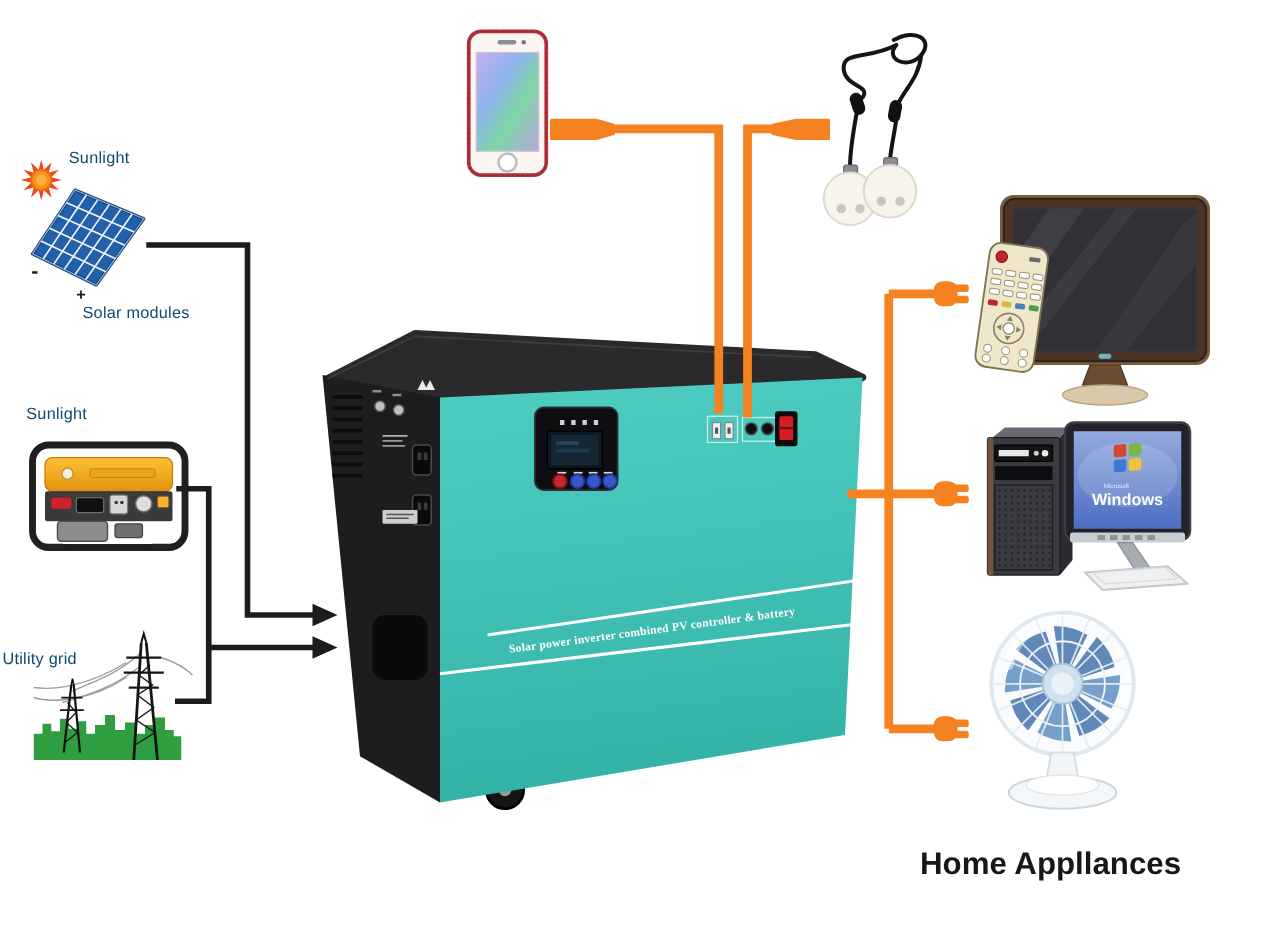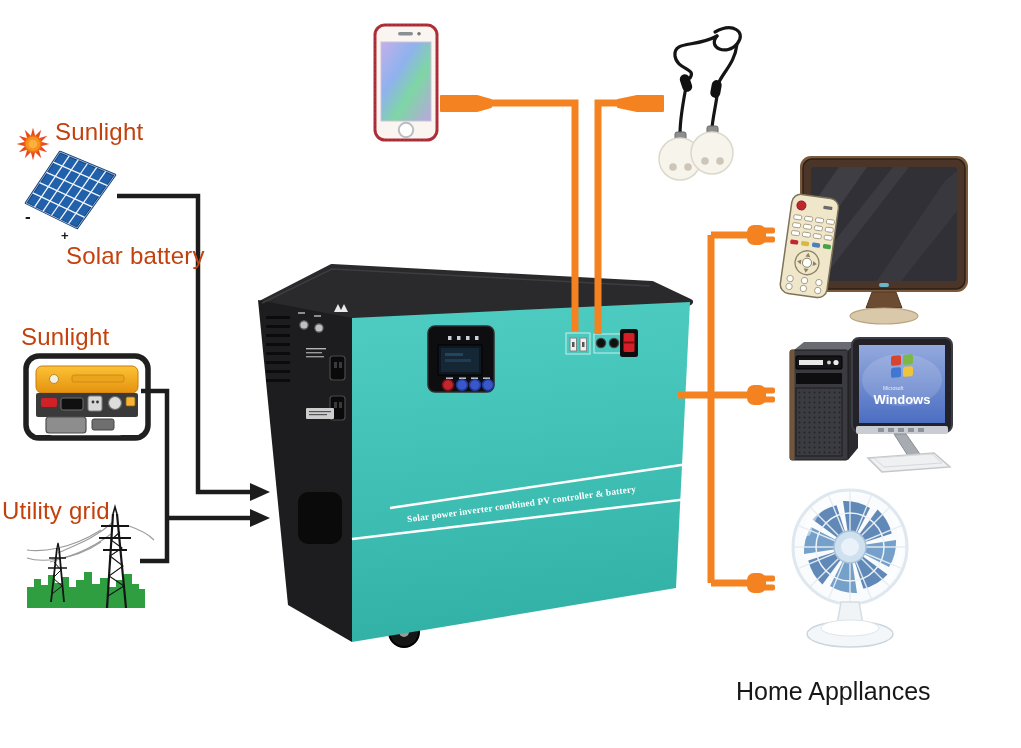--- a/index.html
+++ b/index.html
@@ -1,20 +1,20 @@
 <!DOCTYPE html>
 <html><head>
 <meta charset="utf-8">
 <style>
   html,body{margin:0;padding:0;background:#ffffff;}
   #canvas{position:relative;width:1021px;height:748px;background:#ffffff;overflow:hidden;
           font-family:"Liberation Sans", sans-serif;}
   .abs{position:absolute;}
-  .lbl{color:#c2410c;font-size:24px;letter-spacing:.2px;white-space:nowrap;}
-  .lbl-big{color:#171717;font-size:25px;white-space:nowrap;}
+  .lbl{color:#0c4a6e;font-size:13px;letter-spacing:.2px;white-space:nowrap;}
+  .lbl-big{color:#171717;font-size:25px;white-space:nowrap;font-weight:bold;}
   svg{display:block;overflow:visible;}
 </style>
 </head>
 <body>
 
 <div id="canvas">
 
   <svg class="abs" style="left:0;top:0;z-index:1" width="1021" height="748" viewBox="0 0 1021 748">
     <g stroke="#1c1c1c" stroke-width="4.5" fill="none" stroke-linejoin="miter">
       <path d="M117,196 H198 V492 H252"></path>
@@ -417,18 +417,18 @@
       </g>
       <g transform="translate(748,583)">
         <rect x="0" y="-9" width="17" height="18" rx="6"></rect>
         <rect x="15" y="-6.5" width="11" height="4" rx="1"></rect>
         <rect x="15" y="2.5" width="11" height="4" rx="1"></rect>
       </g>
     </g>
   </svg>
 
   <div class="abs lbl" style="left:55px;top:118px;z-index:4">Sunlight</div>
-  <div class="abs lbl" style="left:66px;top:242px;z-index:4">Solar battery</div>
+  <div class="abs lbl" style="left:66px;top:242px;z-index:4">Solar modules</div>
   <div class="abs lbl" style="left:21px;top:323px;z-index:4">Sunlight</div>
-  <div class="abs lbl" style="left:2px;top:497px;z-index:4">Utility grid</div>
+  <div class="abs lbl" style="left:2px;top:519px;z-index:4">Utility grid</div>
   <div class="abs lbl-big" style="left:736px;top:677px;z-index:4">Home Appllances</div>
 
 </div>
 
 </body></html>

